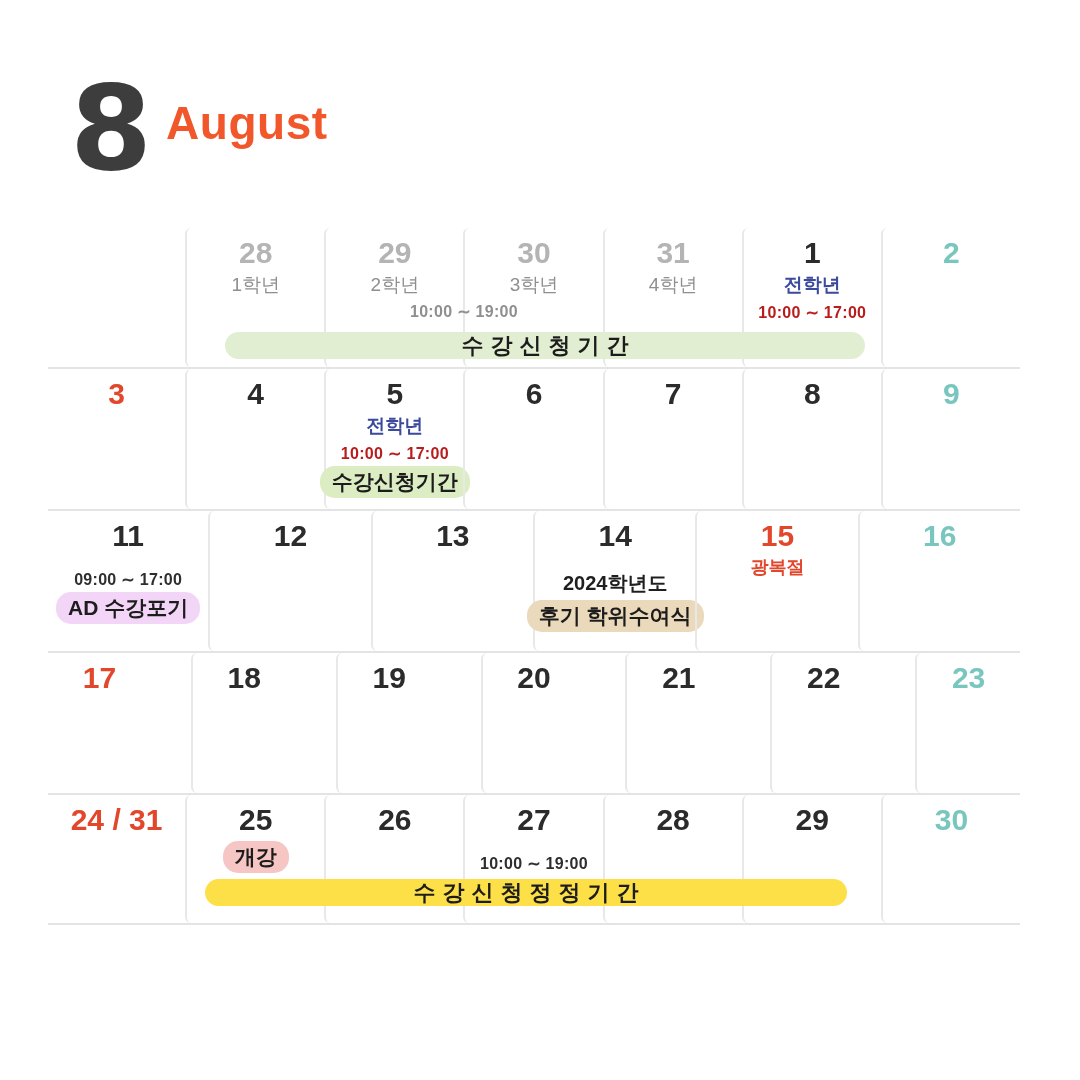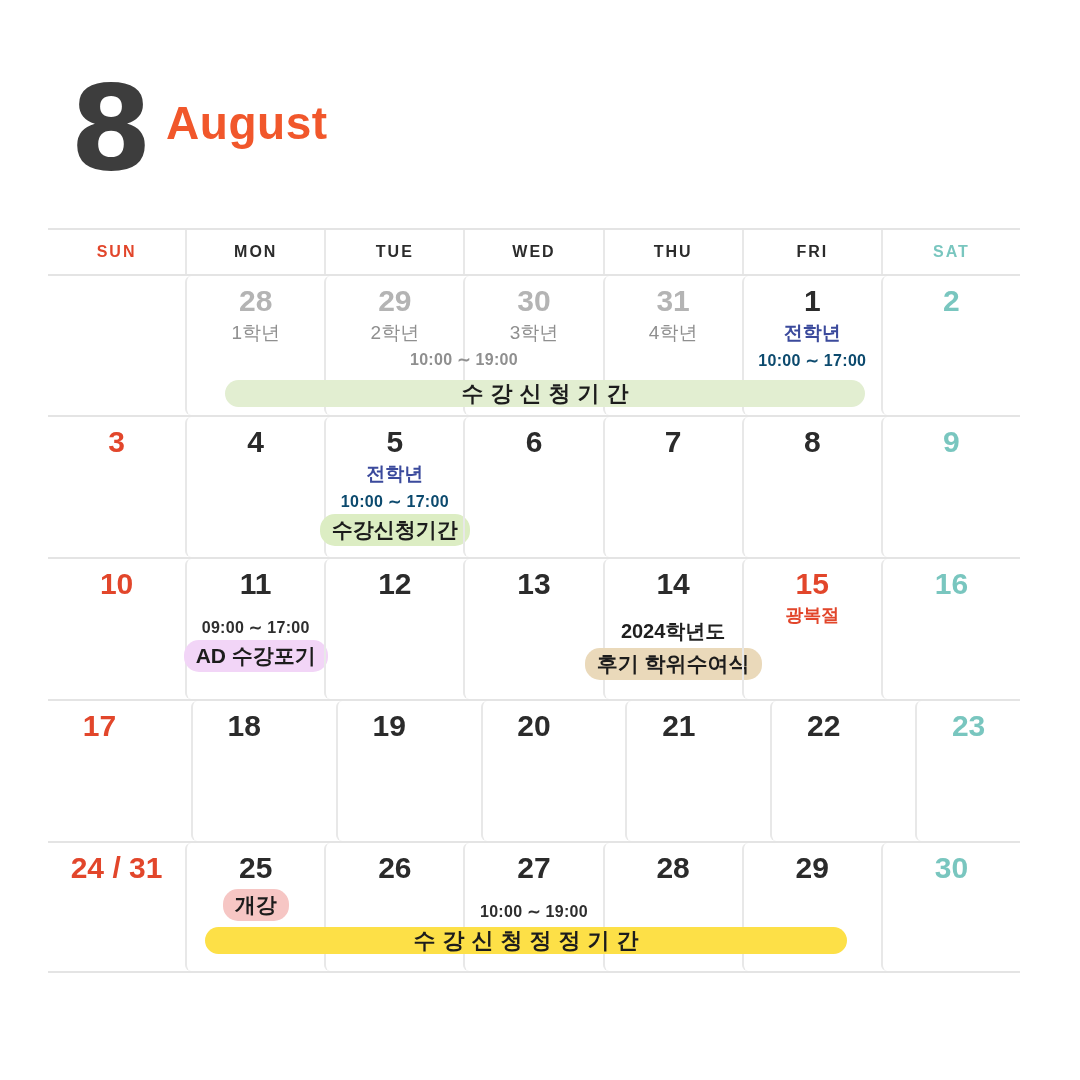--- a/index.html
+++ b/index.html
@@ -39,21 +39,21 @@
   .day-cell + .day-cell{border-left:2px solid #e8e8e8;border-radius:6px;}
   .num{font-size:30px;font-weight:700;color:#2b2b2b;line-height:1.15;white-space:nowrap;}
   .c-red{color:#e2462b;}
   .c-teal{color:#79c6bf;}
   .c-gray{color:#b4b4b4;}
   .c-blue{color:#3b4a9c;}
   .sub{font-size:19px;font-weight:500;color:#8f8f8f;line-height:1.2;white-space:nowrap;}
   .sub.c-blue{color:#3b4a9c;font-weight:600;}
   .sub.c-red{color:#e2462b;font-weight:600;font-size:18px;}
   .time{font-size:16px;font-weight:700;color:#2e2e2e;letter-spacing:0.3px;white-space:nowrap;}
-  .time.c-blue{color:#0c4a6e;}
+  .time.c-blue{color:#b91c1c;}
   .bold-label{font-size:20px;font-weight:800;color:#1f1f1f;white-space:nowrap;}
   .mt-xs{margin-top:3px;}
   .mt-sm{margin-top:7px;}
   .mt-md{margin-top:16px;}
   
   .pill{
     border-radius:15px;padding:2px 12px;margin-top:3px;
     font-size:21px;font-weight:800;color:#1c1c1c;white-space:nowrap;
   }
   .pill-green{background:#dcedc3;}
@@ -78,29 +78,20 @@
 </head>
 <body>
 
 <div class="title-wrap">
   <div class="month-num">8</div>
   <div class="month-name">August</div>
 </div>
 
 <div class="calendar">
 
-  <div class="cal-header-row">
-    <div class="wd-cell c-red">SUN</div>
-    <div class="wd-cell">MON</div>
-    <div class="wd-cell">TUE</div>
-    <div class="wd-cell">WED</div>
-    <div class="wd-cell">THU</div>
-    <div class="wd-cell">FRI</div>
-    <div class="wd-cell c-teal">SAT</div>
-  </div>
 
   <div class="week-row row-h1">
     <div class="day-cell"></div>
     <div class="day-cell">
       <div class="num c-gray">28</div>
       <div class="sub mt-xs">1학년</div>
     </div>
     <div class="day-cell">
       <div class="num c-gray">29</div>
       <div class="sub mt-xs">2학년</div>
@@ -147,23 +138,20 @@
     <div class="day-cell">
       <div class="num">8</div>
     </div>
     <div class="day-cell">
       <div class="num c-teal">9</div>
     </div>
   </div>
 
   <div class="week-row row-h3">
     <div class="day-cell">
-      <div class="num c-red">10</div>
-    </div>
-    <div class="day-cell">
       <div class="num">11</div>
       <div class="time mt-md">09:00 ∼ 17:00</div>
       <div class="pill pill-purple">AD 수강포기</div>
     </div>
     <div class="day-cell">
       <div class="num">12</div>
     </div>
     <div class="day-cell">
       <div class="num">13</div>
     </div>

